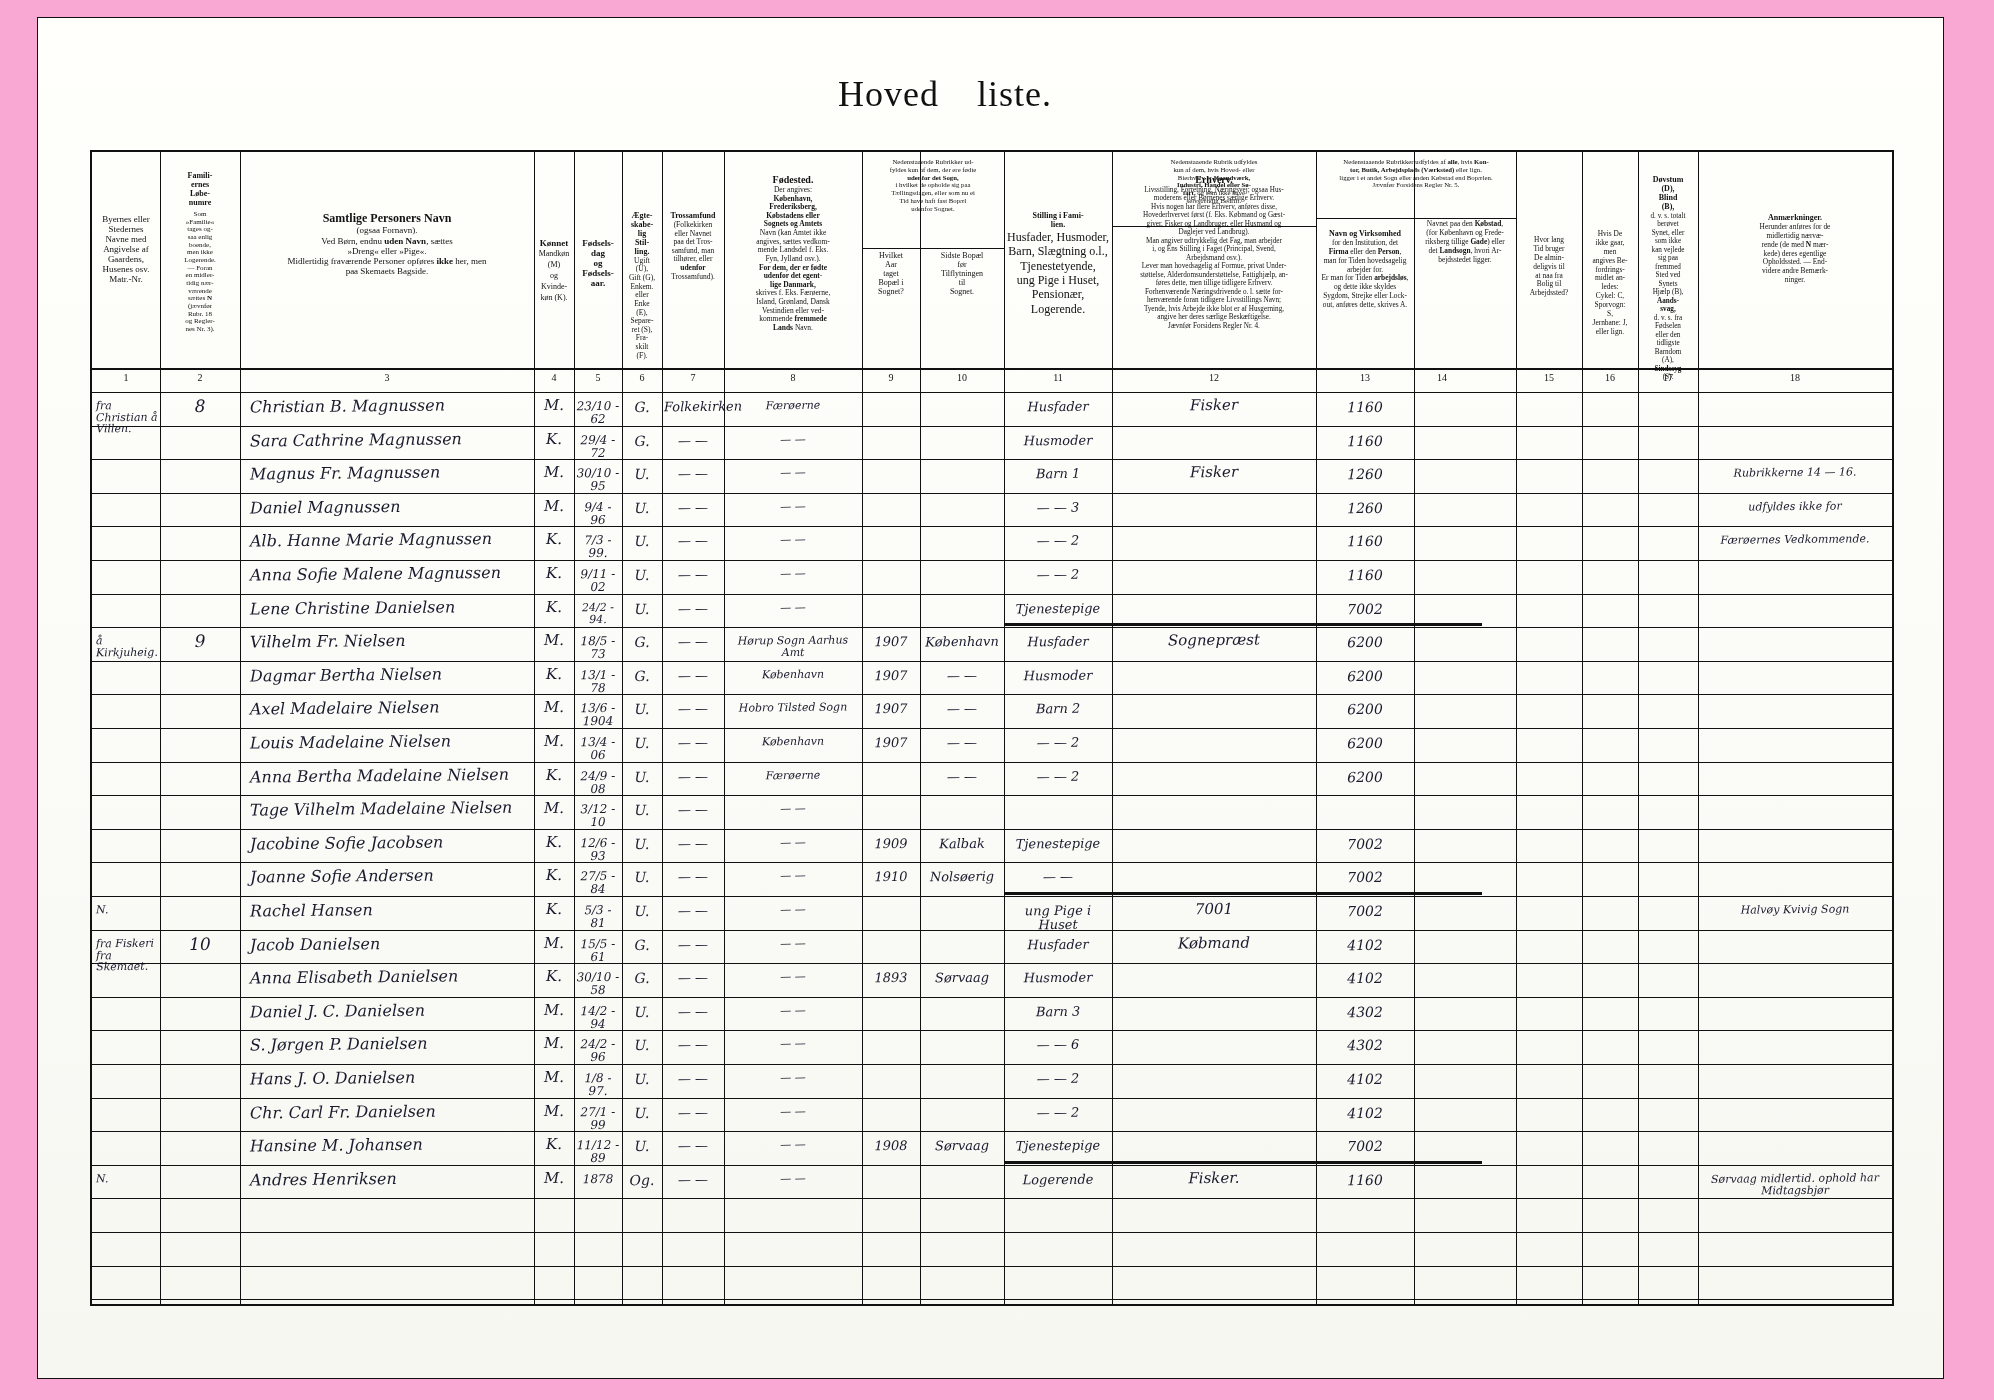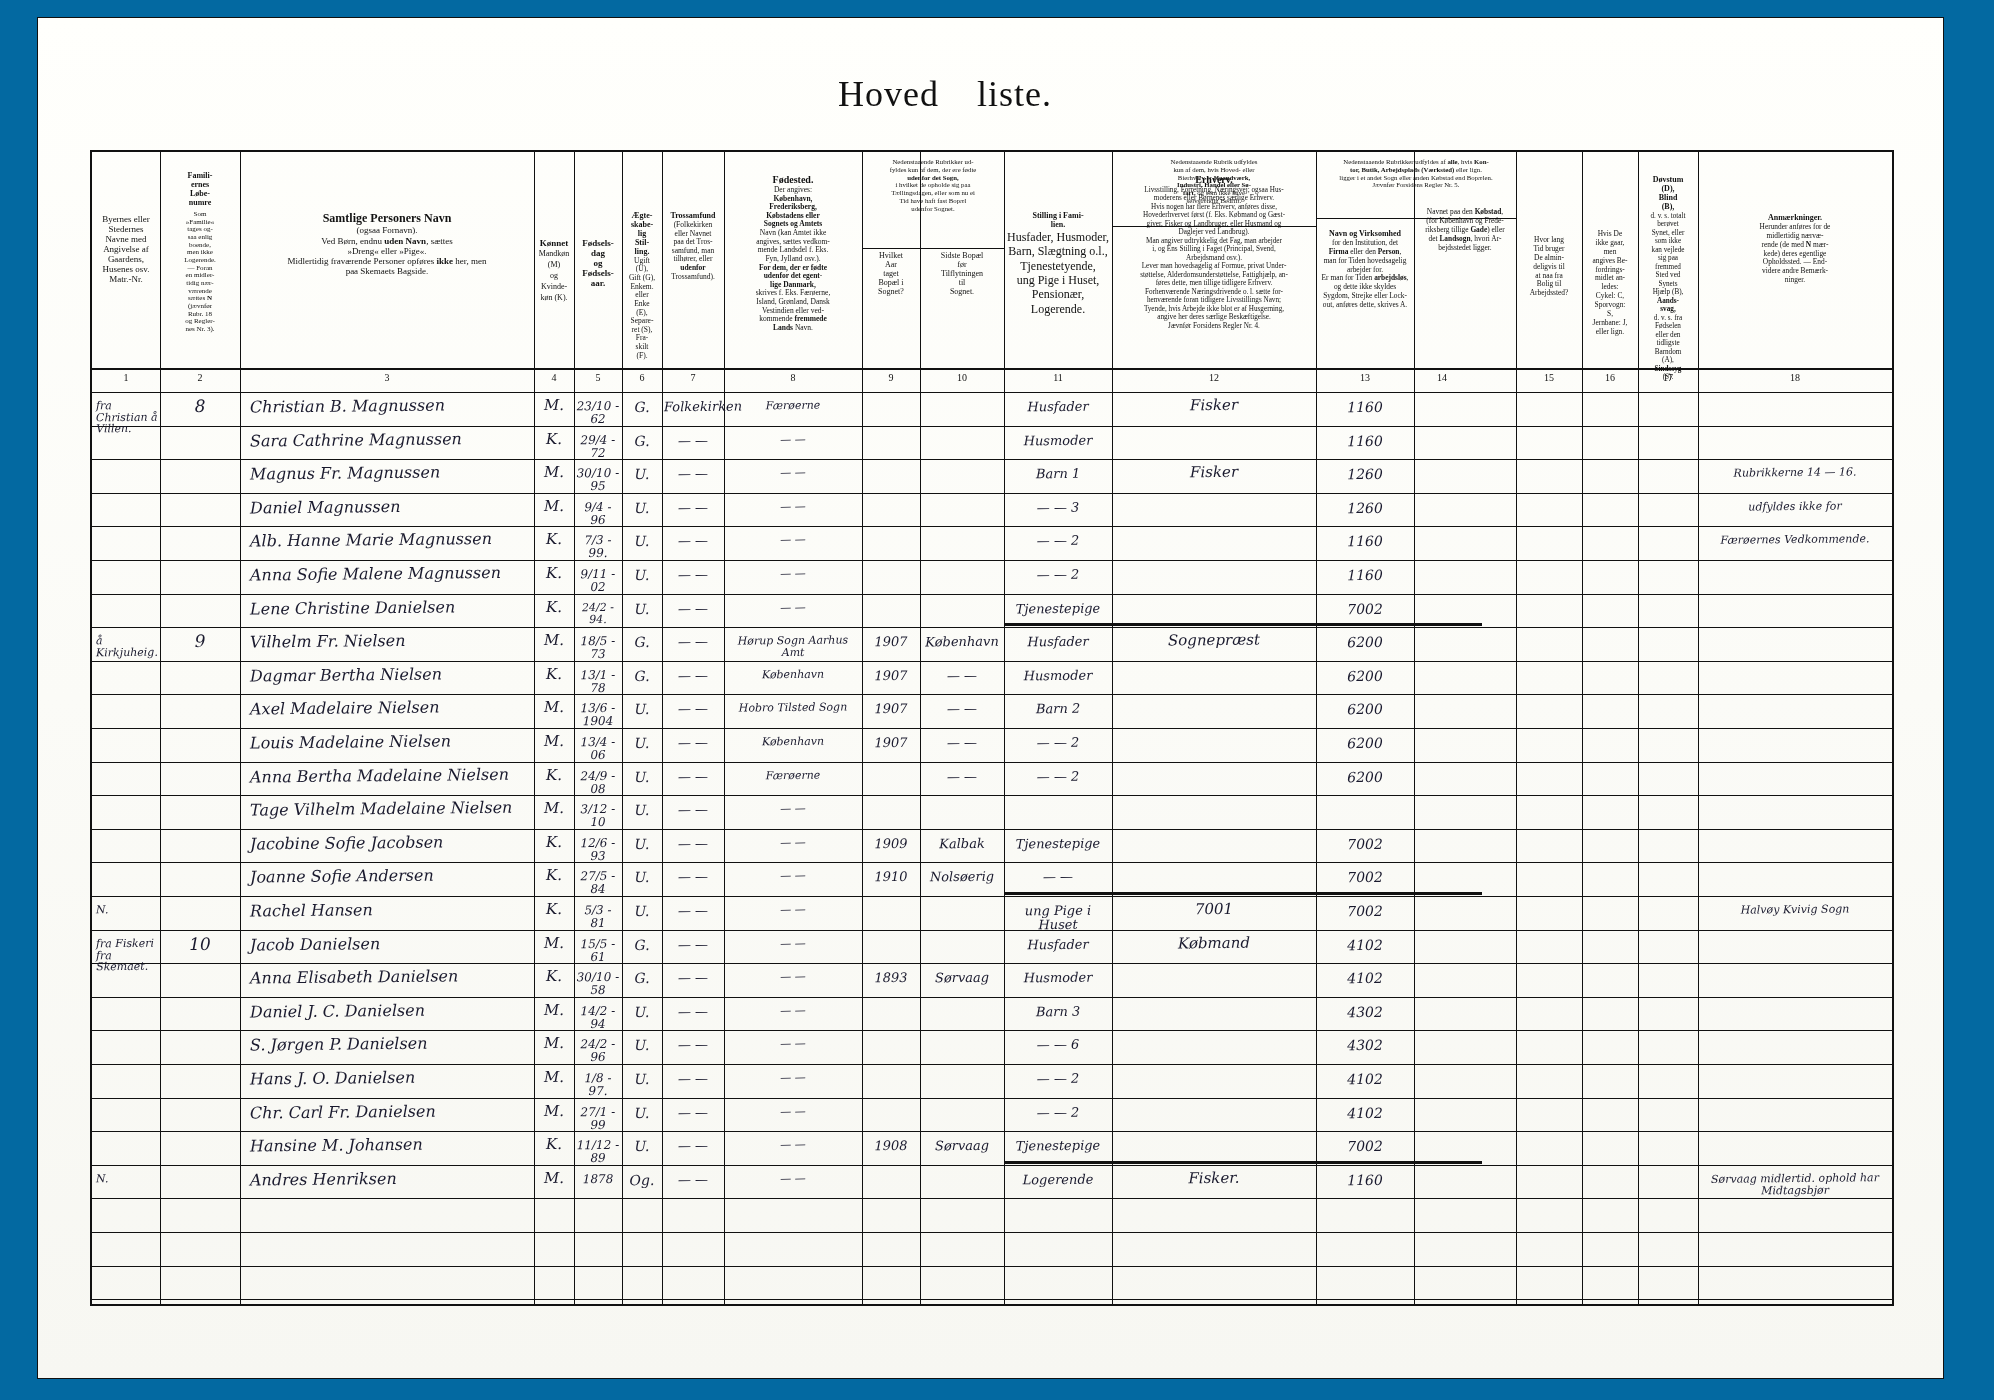--- a/index.html
+++ b/index.html
@@ -1,17 +1,17 @@
 <!DOCTYPE html>
 <html><head>
 <meta charset="utf-8">
 <style>
   html,body{margin:0;padding:0;background:#000;}
   body{width:1994px;height:1400px;overflow:hidden;font-family:"Liberation Serif", serif;}
-  #page{position:absolute;left:0;top:0;width:1994px;height:1400px;background:#0369a1;}
+  #page{position:absolute;left:0;top:0;width:1994px;height:1400px;background:#f9a8d4;}
   #sheet{position:absolute;left:38px;top:18px;width:1905px;height:1360px;background:#fdfdfb;
          box-shadow:0 0 0 1px #111;}
   
   #sheet:before{content:"";position:absolute;inset:0;background:
      linear-gradient(180deg,#fffffc 0%,#fbfbf7 50%,#f7f7f2 100%);}
 
   #title{position:absolute;left:800px;top:55px;font-size:36px;letter-spacing:1px;color:#111;
          font-family:"Liberation Serif",serif;}
   #title .sp{display:inline-block;width:38px;}
 
@@ -100,21 +100,21 @@
         <div class="hdr" style="left: 445px; width: 34px; top: 86px; font-size: 9px;"><b>Kønnet</b><br><span style="font-size:8px">Mandkøn<br>(M)<br>og<br>Kvinde-<br>køn (K).</span></div>
         <div class="hdr" style="left: 485px; width: 42px; top: 86px; font-size: 9px;"><b>Fødsels-<br>dag<br>og<br>Fødsels-<br>aar.</b></div>
         <div class="hdr" style="left: 533px; width: 34px; top: 60px; font-size: 8px;"><b>Ægte-<br>skabe-<br>lig<br>Stil-<br>ling.</b><div style="font-size:7.5px;line-height:1.15">Ugift<br>(U),<br>Gift (G),<br>Enkem.<br>eller<br>Enke<br>(E),<br>Separe-<br>ret (S),<br>Fra-<br>skilt<br>(F).</div></div>
         <div class="hdr" style="left: 573px; width: 56px; top: 60px; font-size: 8px;"><b>Trossamfund</b><div style="font-size:7.5px;line-height:1.15">(Folkekirken<br>eller Navnet<br>paa det Tros-<br>samfund, man<br>tilhører, eller<br><b>udenfor</b><br>Trossamfund).</div></div>
         <div class="hdr" style="left: 635px; width: 132px; top: 22px; font-size: 8px;"><span class="mid">Fødested.</span><div style="font-size:7.5px;line-height:1.15">Der angives:<br><b>København,<br>Frederiksberg,<br>Købstadens eller<br>Sognets og Amtets</b><br>Navn (kan Amtet ikke<br>angives, sættes vedkom-<br>mende Landsdel f. Eks.<br>Fyn, Jylland osv.).<br><b>For dem, der er fødte<br>udenfor det egent-<br>lige Danmark,</b><br>skrives f. Eks. Færøerne,<br>Island, Grønland, Dansk<br>Vestindien eller ved-<br>kommende <b>fremmede<br>Lands</b> Navn.</div></div>
         <div class="hdr" style="left: 773px; width: 52px; top: 100px; font-size: 8px;"><span style="font-size:8px">Hvilket<br>Aar<br>taget<br>Bopæl i<br>Sognet?</span></div>
         <div class="hdr" style="left: 831px; width: 78px; top: 100px; font-size: 8px;"><span style="font-size:8px">Sidste Bopæl<br>før<br>Tilflytningen<br>til<br>Sognet.</span></div>
         <div class="hdr" style="left: 915px; width: 102px; top: 60px; font-size: 8px;"><b>Stilling i Fami-<br>lien.</b><div style="font-size:12px;line-height:1.2">Husfader, Husmoder,<br>Barn, Slægtning o.l.,<br>Tjenestetyende,<br>ung Pige i Huset,<br>Pensionær,<br>Logerende.</div></div>
         <div class="hdr" style="left: 1023px; width: 198px; top: 22px; font-size: 8px;"><span class="mid">Erhverv.</span><div style="font-size:7.2px;line-height:1.18;text-align:center">Livsstilling, Forretning, Næringsvej; ogsaa Hus-<br>moderens eller Børnenes særlige Erhverv.<br>Hvis nogen har flere Erhverv, anføres disse,<br>Hovederhvervet først (f. Eks. Købmand og Gæst-<br>giver, Fisker og Landbruger, eller Husmand og<br>Daglejer ved Landbrug).<br>Man angiver udtrykkelig det Fag, man arbejder<br>i, og Ens Stilling i Faget (Principal, Svend,<br>Arbejdsmand osv.).<br>Lever man hovedsagelig af Formue, privat Under-<br>støttelse, Alderdomsunderstøttelse, Fattighjælp, an-<br>føres dette, men tillige tidligere Erhverv.<br>Forhenværende Næringsdrivende o. l. sætte for-<br>henværende foran tidligere Livsstillings Navn;<br>Tyende, hvis Arbejde ikke blot er af Husgerning,<br>angive her deres særlige Beskæftigelse.<br>Jævnfør Forsidens Regler Nr. 4.</div></div>
         <div class="hdr" style="left: 1227px; width: 92px; top: 78px; font-size: 8px;"><b>Navn og Virksomhed</b><div style="font-size:7.4px;line-height:1.2">for den Institution, det<br><b>Firma</b> eller den <b>Person</b>,<br>man for Tiden hovedsagelig<br>arbejder for.<br>Er man for Tiden <b>arbejdsløs</b>,<br>og dette ikke skyldes<br>Sygdom, Strejke eller Lock-<br>out, anføres dette, skrives A.</div></div>
-        <div class="hdr" style="left: 1325px; width: 96px; top: 56px; font-size: 8px;">
+        <div class="hdr" style="left: 1325px; width: 96px; top: 68px; font-size: 8px;">
           <div style="font-size:7.4px;line-height:1.2">Navnet paa den <b>Købstad</b>,<br>(for København og Frede-<br>riksberg tillige <b>Gade</b>) eller<br>det <b>Landsogn</b>, hvori Ar-<br>bejdsstedet ligger.</div>
         </div>
         <div class="hdr" style="left: 1427px; width: 60px; top: 84px; font-size: 8px;">
           <div style="font-size:7.4px;line-height:1.2">Hvor lang<br>Tid bruger<br>De almin-<br>deligvis til<br>at naa fra<br>Bolig til<br>Arbejdssted?</div>
         </div>
         <div class="hdr" style="left: 1493px; width: 50px; top: 78px; font-size: 8px;">
           <div style="font-size:7.4px;line-height:1.2">Hvis De<br>ikke gaar,<br>men<br>angives Be-<br>fordrings-<br>midlet an-<br>ledes:<br>Cykel: C,<br>Sporvogn:<br>S,<br>Jernbane: J,<br>eller lign.</div>
         </div>
         <div class="hdr" style="left: 1549px; width: 54px; top: 24px; font-size: 8px;"><b>Døvstum<br>(D),<br>Blind<br>(B),</b><div style="font-size:7.2px;line-height:1.18">d. v. s. totalt<br>berøvet<br>Synet, eller<br>som ikke<br>kan vejlede<br>sig paa<br>fremmed<br>Sted ved<br>Synets<br>Hjælp (B),<br><b>Aands-<br>svag,</b><br>d. v. s. fra<br>Fødselen<br>eller den<br>tidligste<br>Barndom<br>(A),<br><b>Sindssyg</b><br>(S).</div></div>
         <div class="hdr" style="left: 1609px; width: 188px; top: 62px; font-size: 8px;"><b>Anmærkninger.</b><div style="font-size:7.4px;line-height:1.2">Herunder anføres for de<br>midlertidig nærvæ-<br>rende (de med <b>N</b> mær-<br>kede) deres egentlige<br>Opholdssted. — End-<br>videre andre Bemærk-<br>ninger.</div></div>

